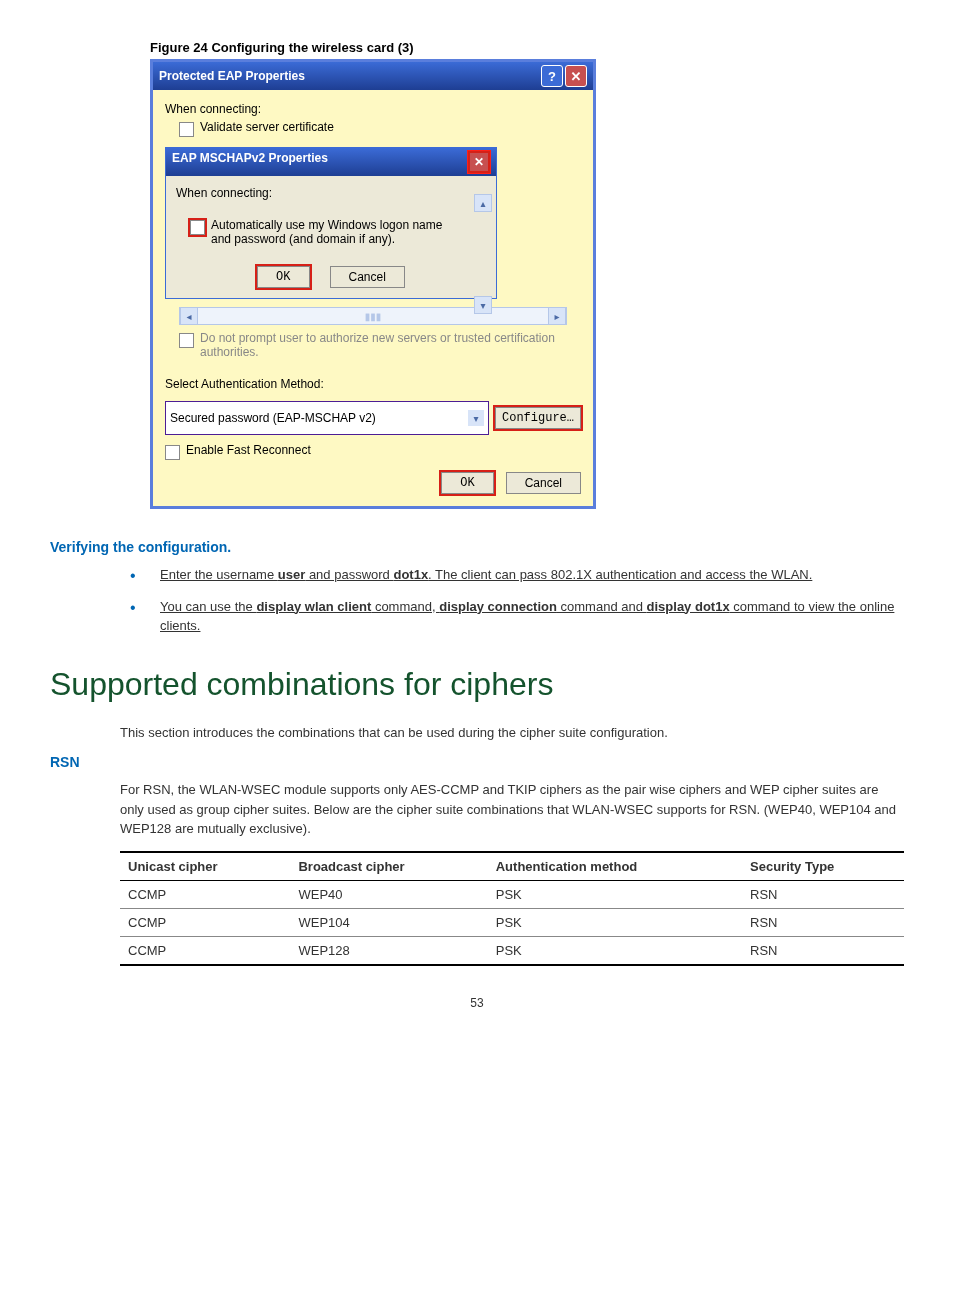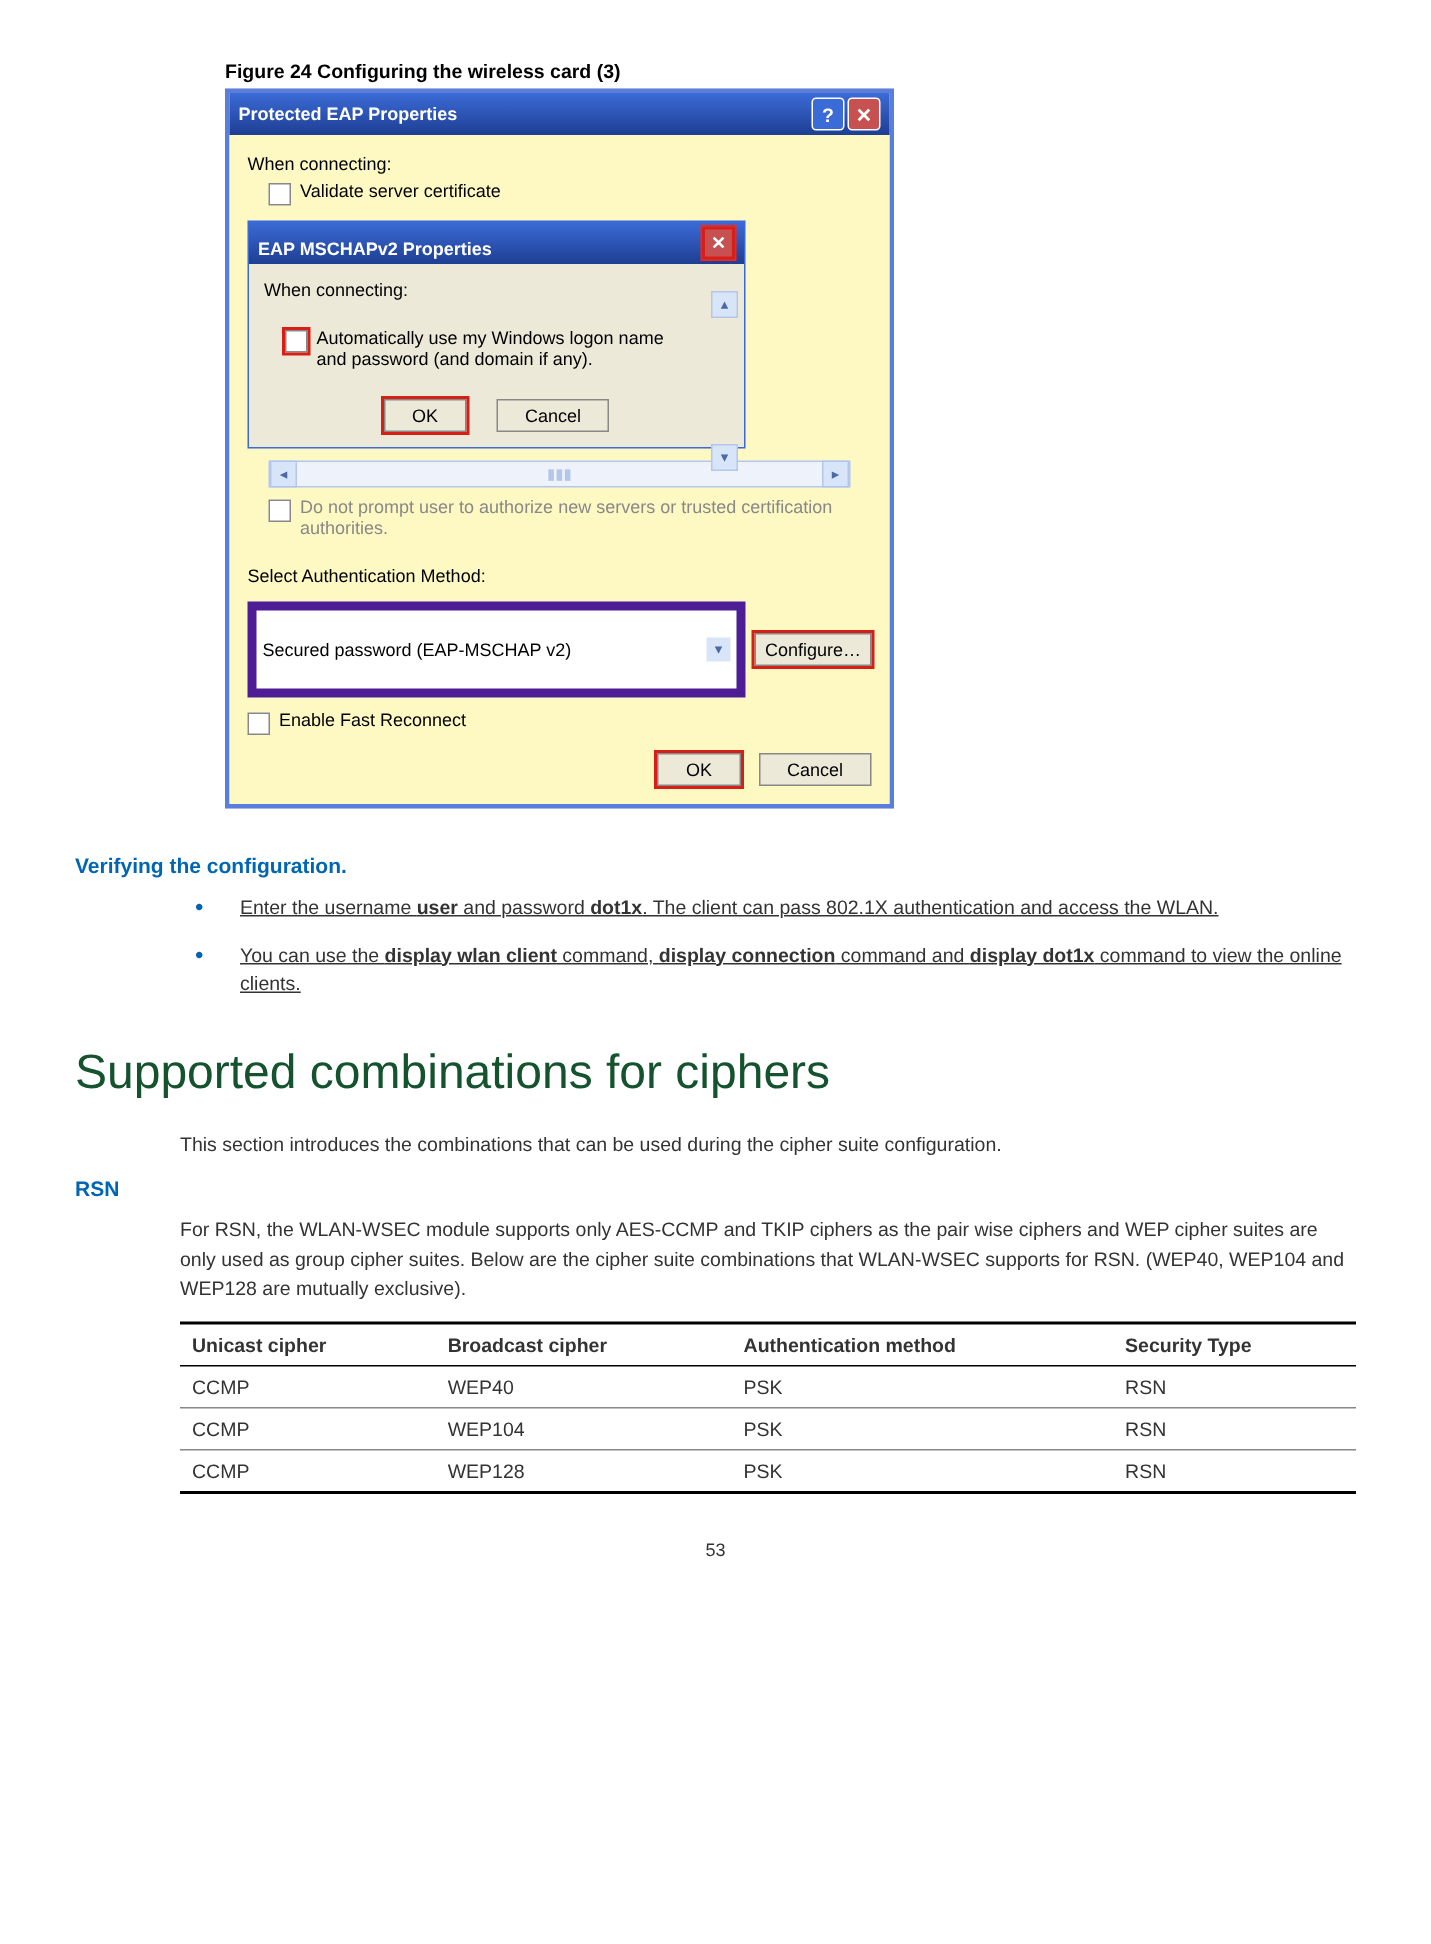--- a/index.html
+++ b/index.html
@@ -88,21 +88,21 @@
     background: #ece9d8;
     position: relative;
   }
   .sub-titlebar {
     background: linear-gradient(#3b6bd6, #1e3e93);
     color: #fff;
     font-weight: bold;
     padding: 3px 6px;
     display: flex;
     justify-content: space-between;
-    align-items: flex-end;
+    align-items: flex-start;
   }
   .sub-close {
     width: 18px;
     height: 18px;
     background: #c75050;
     border: 2px solid #d62017;
     color: #fff;
     display: flex;
     align-items: center;
     justify-content: center;
@@ -122,20 +122,21 @@
     font-size: 12px;
   }
   .btn-row {
     display: flex;
     gap: 20px;
     justify-content: center;
     margin-top: 20px;
   }
   .highlight {
     outline: 2px solid #d62017;
+    font-family: Liberation Mono, monospace;
   }
   .scroll-arrow {
     width: 16px;
     height: 16px;
     background: #d8e4f8;
     border: 1px solid #b5c7e8;
     display: flex;
     align-items: center;
     justify-content: center;
     font-size: 10px;
@@ -169,22 +170,22 @@
   }
   .select-method {
     display: flex;
     align-items: center;
     gap: 6px;
     margin-top: 10px;
   }
   .dropdown {
     flex: 1;
     background: #fff;
-    border: 6px solid #4c1d95;
-    padding: 18px 4px;
+    border: 1px solid #4c1d95;
+    padding: 8px 4px;
     display: flex;
     justify-content: space-between;
     align-items: center;
   }
   .dropdown .arrow {
     width: 16px;
     height: 16px;
     background: #d8e4f8;
     display: flex;
     align-items: center;

